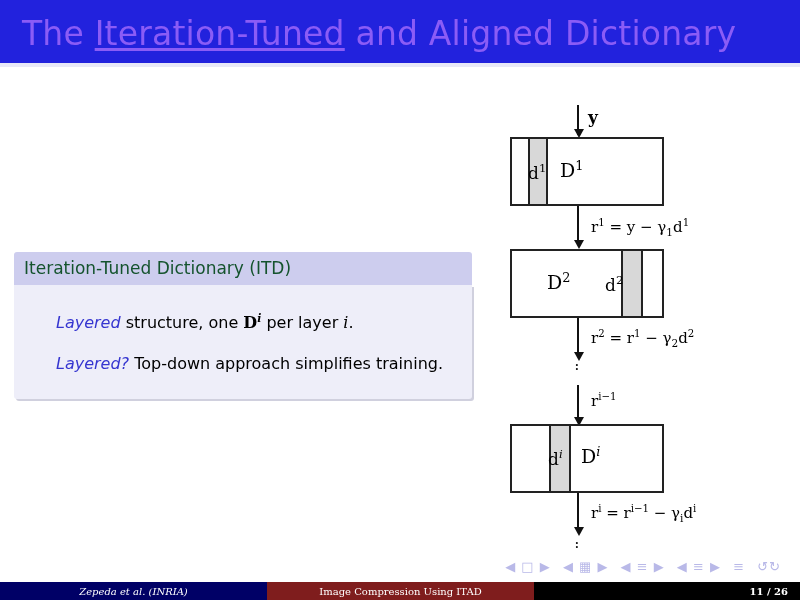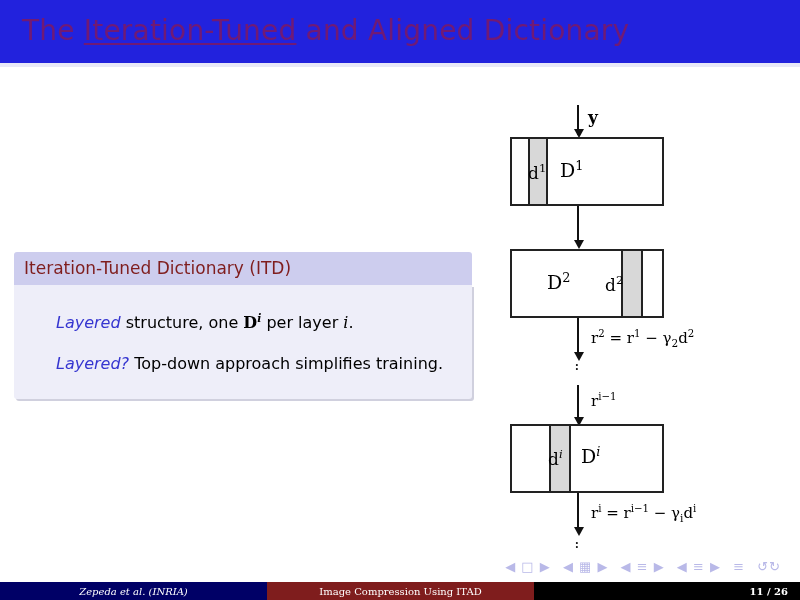--- a/index.html
+++ b/index.html
@@ -25,41 +25,41 @@
   #titlebar-underline {
     position: absolute;
     left: 0; top: 63px;
     width: 800px; height: 4px;
     background: #e8e8f8;
   }
   #slide-title {
     position: absolute;
     left: 22px;
     top: 14px;
-    font-size: 28px;
-    color: #701a75;
+    font-size: 33px;
+    color: #8b5cf6;
     font-family: "DejaVu Sans", sans-serif;
     white-space: nowrap;
     letter-spacing: 0.2px;
   }
   #slide-title .u {
     text-decoration: underline;
     text-underline-offset: 3px;
   }
 
   
   #block {
     position: absolute;
     left: 14px;
     top: 252px;
     width: 458px;
   }
   #block-title {
     background: #cdcdee;
-    color: #7f1d1d;
+    color: #14532d;
     font-size: 17px;
     padding: 6px 10px 7px 10px;
     border-radius: 3px 3px 0 0;
     font-family: "DejaVu Sans", sans-serif;
   }
   #block-body {
     background: #eeeef9;
     padding: 10px 12px 14px 12px;
     border-radius: 0 0 3px 3px;
     box-shadow: 2px 2px 0 0 rgba(120,120,160,0.35);
@@ -238,20 +238,23 @@
   </div>
   <div class="dlabel dlabel-col" style="left:33px; top:66px;">
     <span>d</span><sup class="idx">1</sup>
   </div>
   <div class="dlabel dlabel-box" style="left:65px; top:63px;">
     <span>D</span><sup class="idx">1</sup>
   </div>
 
   <div class="arrow-line" style="left:82px; top:111px; height:36px;"></div>
   <div class="arrow-head" style="left:79px; top:145px;"></div>
+  <div class="eq" style="left:96px; top:122px;">
+    <span>r</span><sup class="idx">1</sup><span> = </span><span>y</span><span> − </span><span>γ</span><sub style="font-size:0.7em;">1</sub><span>d</span><sup class="idx">1</sup>
+  </div>
 
   <div class="dbox" style="left:15px; top:154px; width:154px; height:69px;">
     <div class="dcol" style="left:109px; width:22px;"></div>
   </div>
   <div class="dlabel dlabel-box" style="left:52px; top:175px;">
     <span>D</span><sup class="idx">2</sup>
   </div>
   <div class="dlabel dlabel-col" style="left:110px; top:178px;">
     <span>d</span><sup class="idx">2</sup>
   </div>

